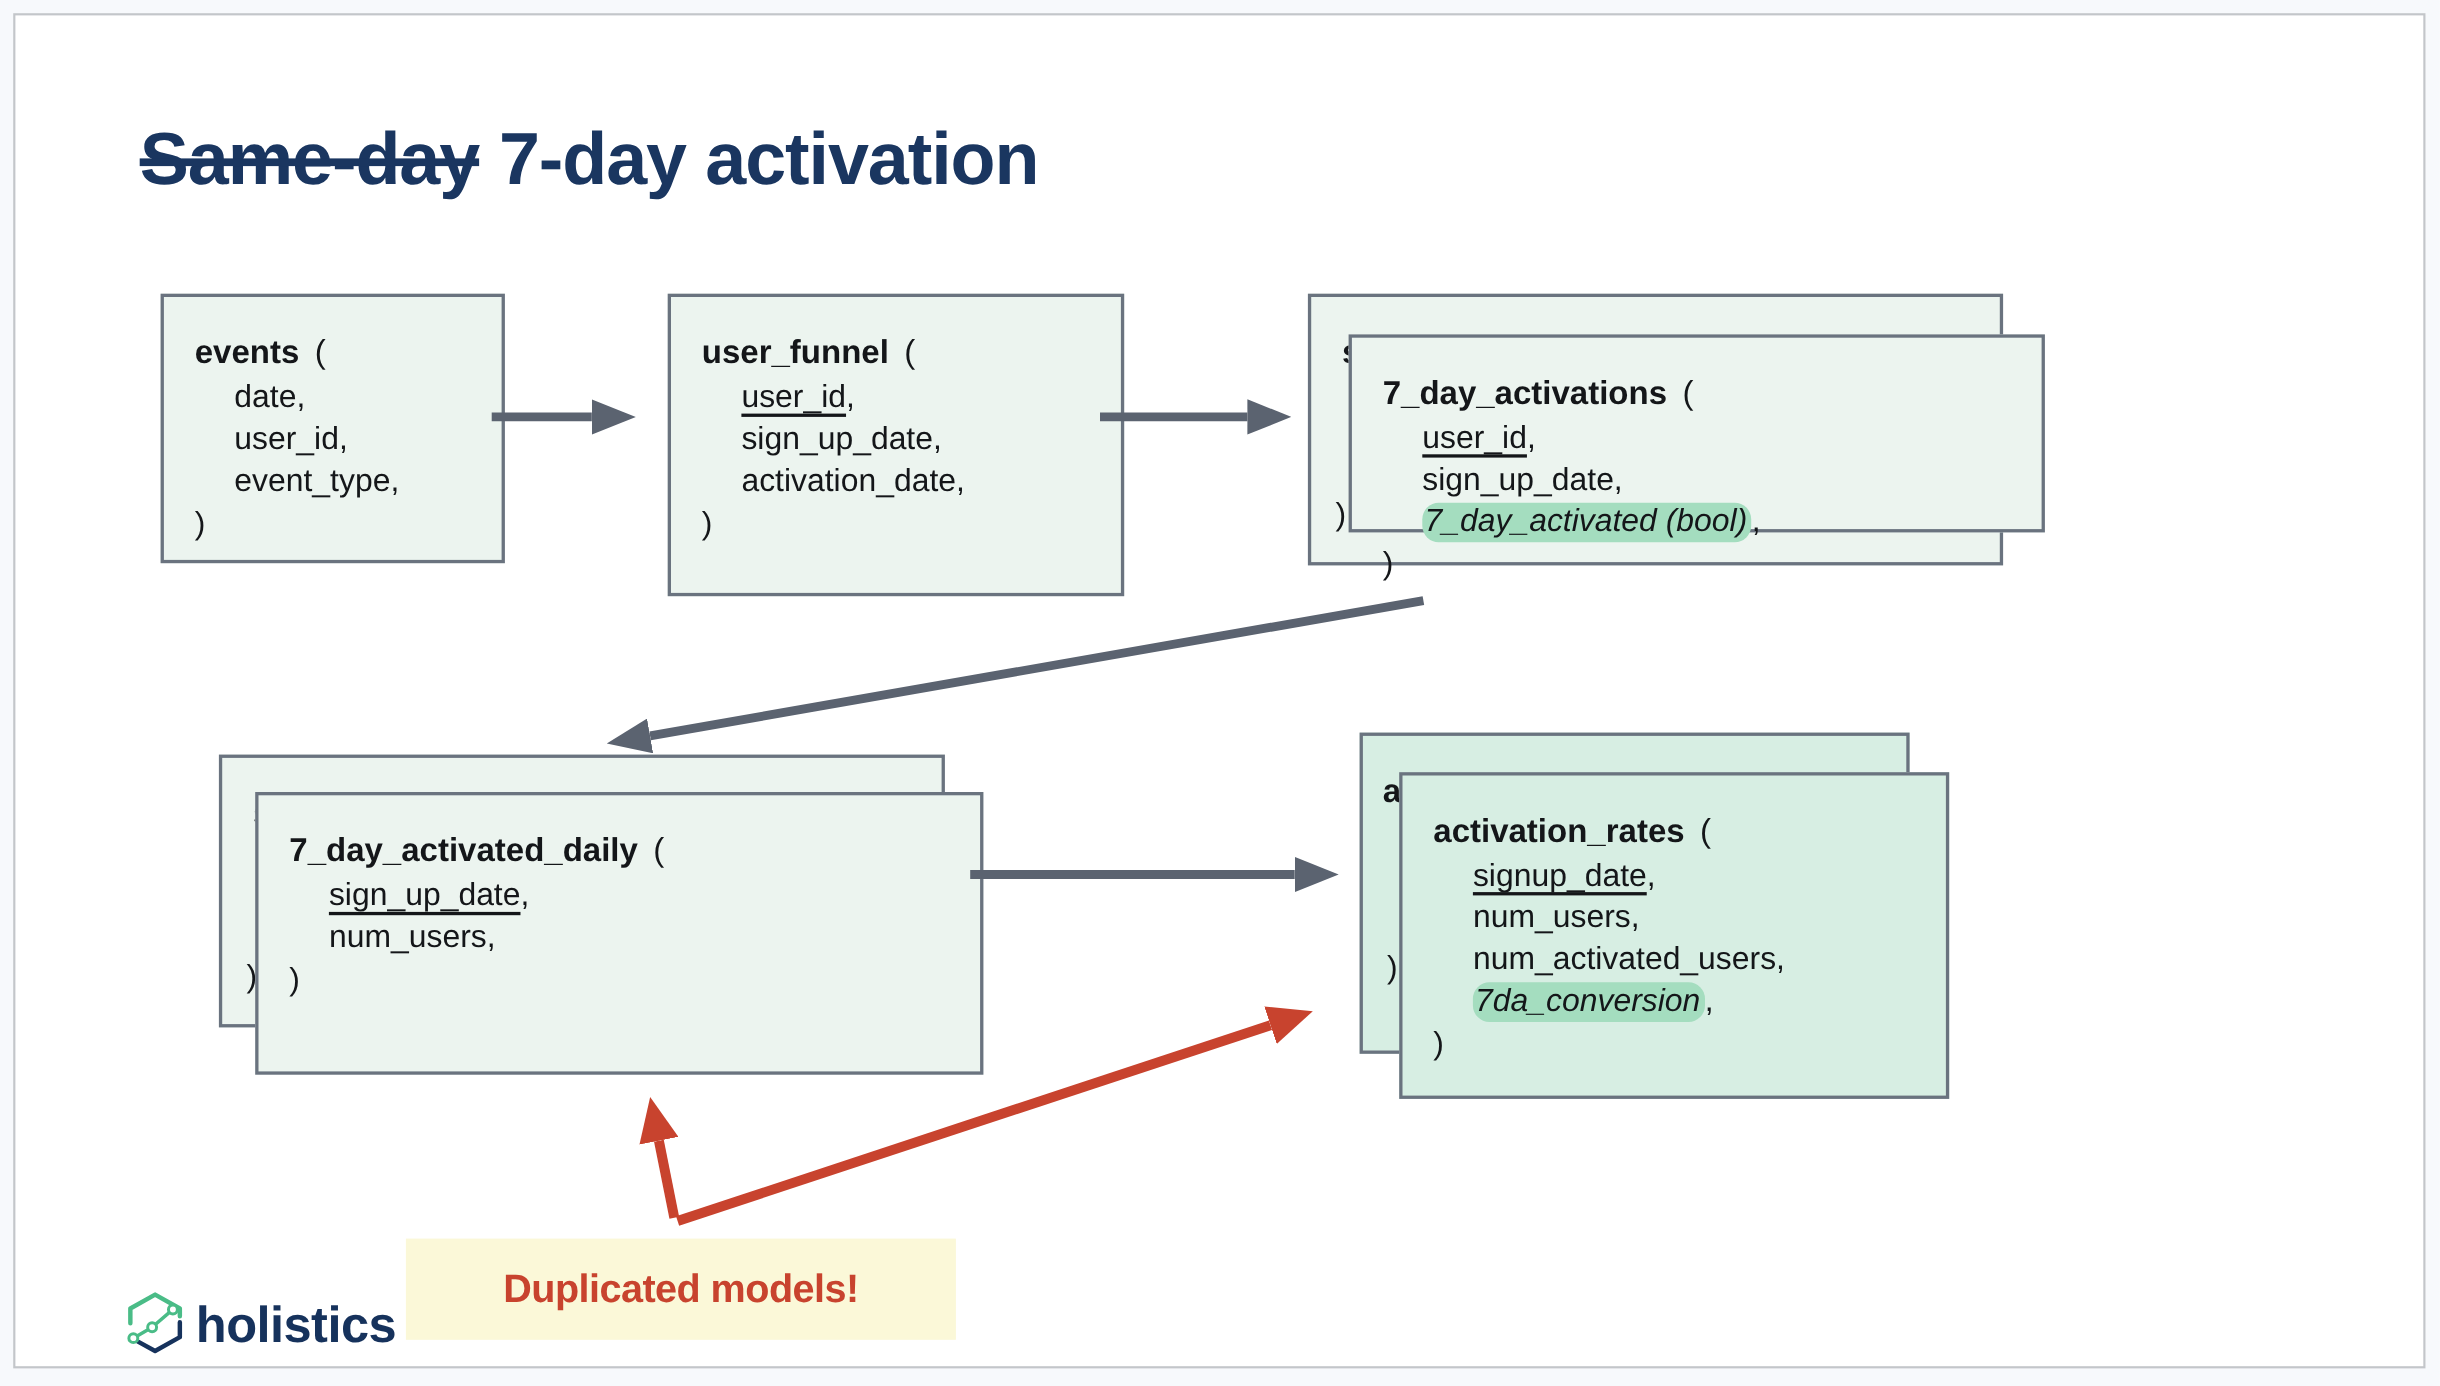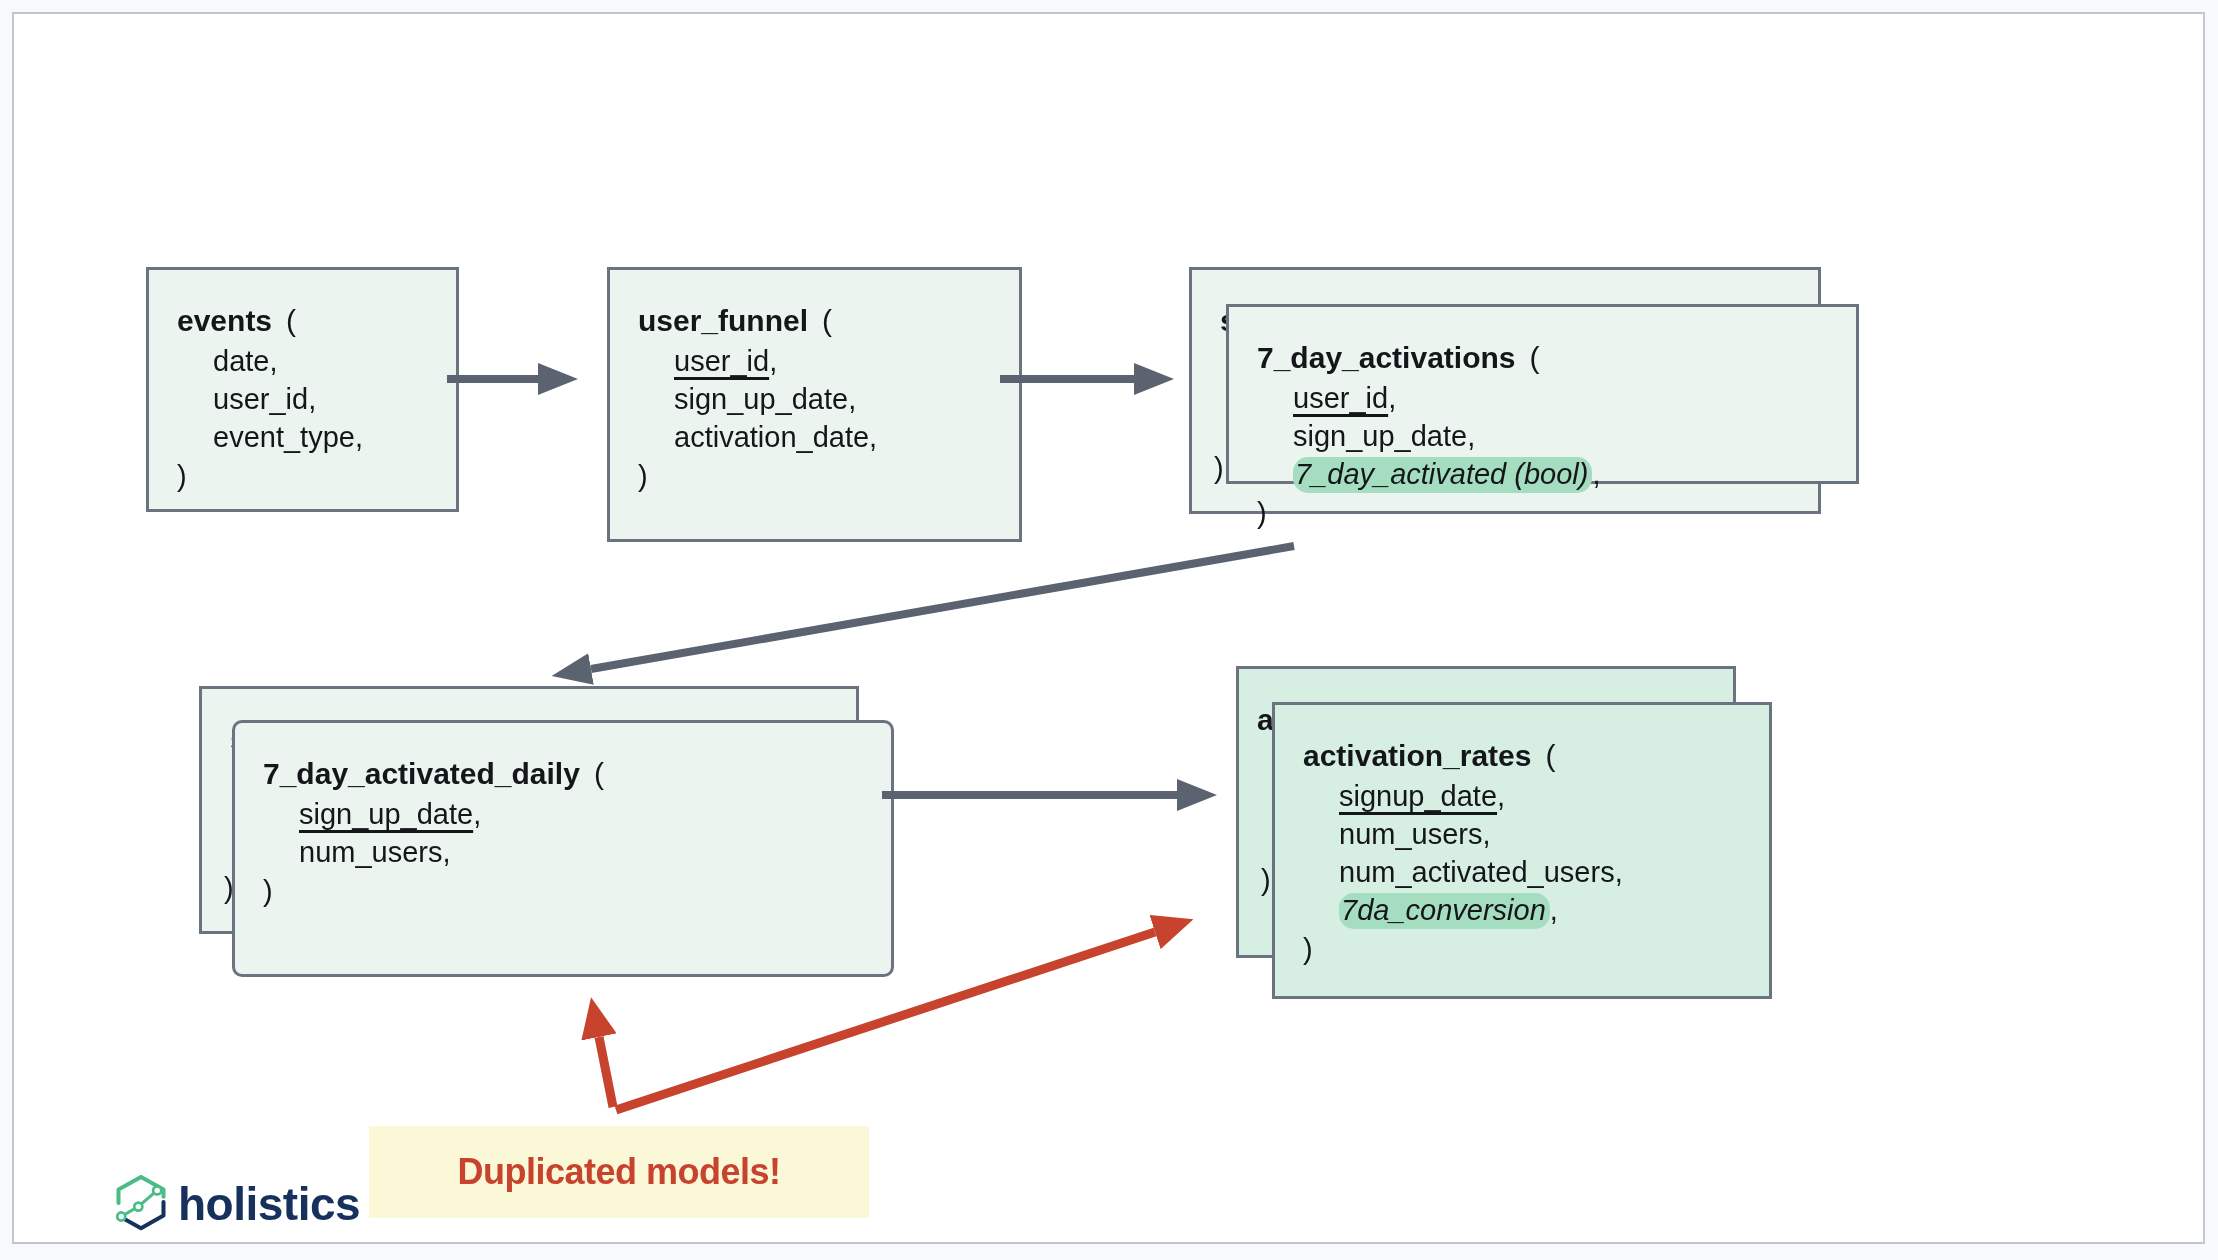--- a/index.html
+++ b/index.html
@@ -72,20 +72,23 @@
   .arrows{
     position:absolute;left:0;top:0;width:2218px;height:1260px;
     pointer-events:none;z-index:10;
   }
 </style>
 </head>
 <body>
 
 <div class="slide">
 
+  <div class="page-title">
+    <span class="struck">Same-day</span><span class="rest">7-day activation</span>
+  </div>
 
   <div class="model-box light" style="left:132px;top:253px;width:313px;height:245px;">
     <div class="m-title"><span>events</span><span class="m-open">(</span></div>
     <div class="m-field"><span class="fname">date</span><span>,</span></div>
     <div class="m-field"><span class="fname">user_id</span><span>,</span></div>
     <div class="m-field"><span class="fname">event_type</span><span>,</span></div>
     <div class="m-close">)</div>
   </div>
 
   <div class="model-box light" style="left:593px;top:253px;width:415px;height:275px;">
@@ -107,21 +110,21 @@
     <div class="m-field"><span class="fname">sign_up_date</span><span>,</span></div>
     <div class="m-field"><span class="fname hl it">7_day_activated (bool)</span><span>,</span></div>
     <div class="m-close">)</div>
   </div>
 
   <div class="model-box light" style="left:185px;top:672px;width:660px;height:248px;">
     <div class="frag-title">s</div>
     <div class="frag-close">)</div>
   </div>
 
-  <div class="model-box light" style="left:218px;top:706px;width:662px;height:257px;border-radius:10px;">
+  <div class="model-box light" style="left:218px;top:706px;width:662px;height:257px;">
     <div class="m-title"><span>7_day_activated_daily</span><span class="m-open">(</span></div>
     <div class="m-field"><span class="fname u">sign_up_date</span><span>,</span></div>
     <div class="m-field"><span class="fname">num_users</span><span>,</span></div>
     <div class="m-close">)</div>
   </div>
 
   <div class="model-box mint" style="left:1222px;top:652px;width:500px;height:292px;padding-left:18px;">
     <div class="frag-title">a</div>
     <div class="frag-close hi">)</div>
   </div>

